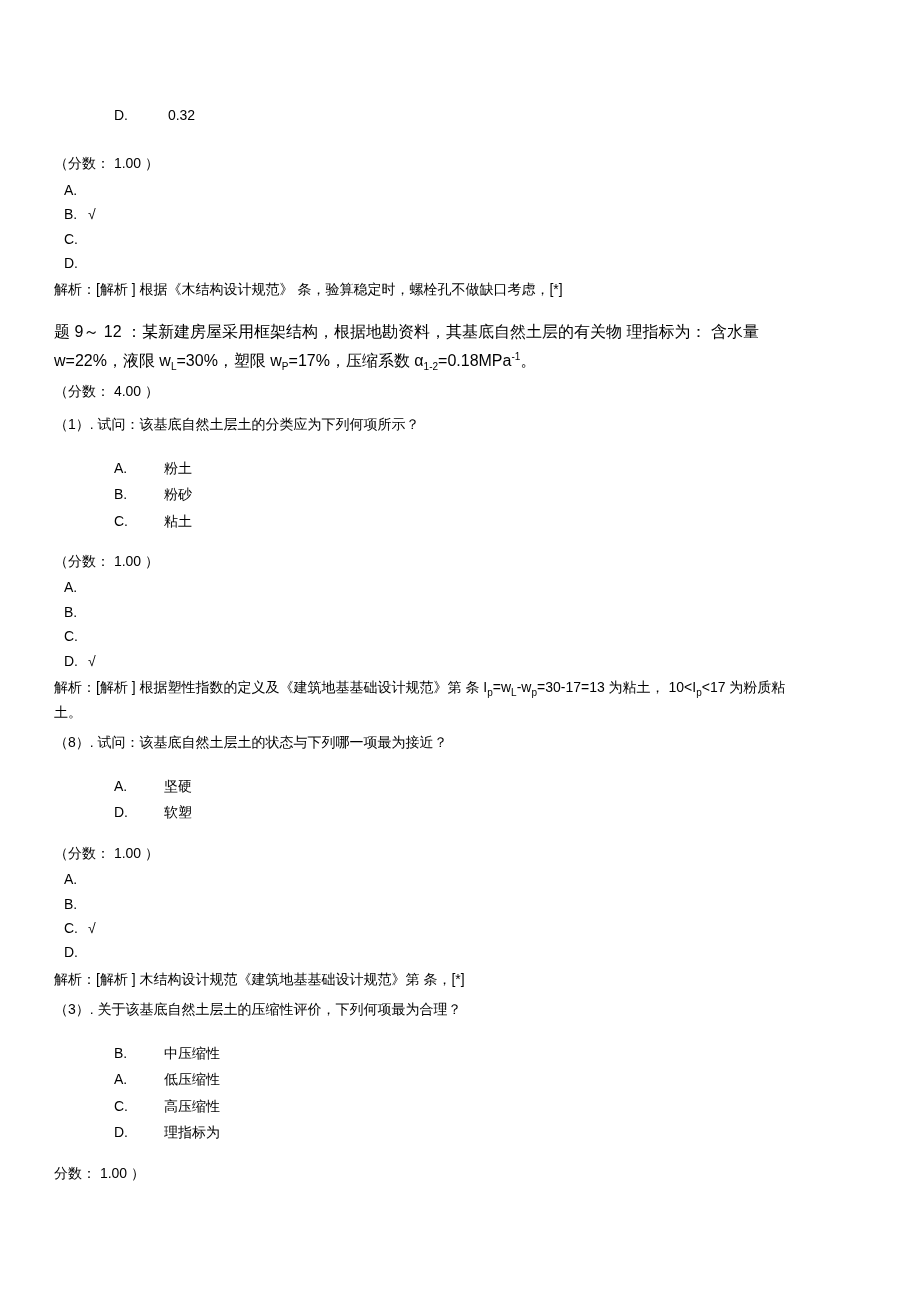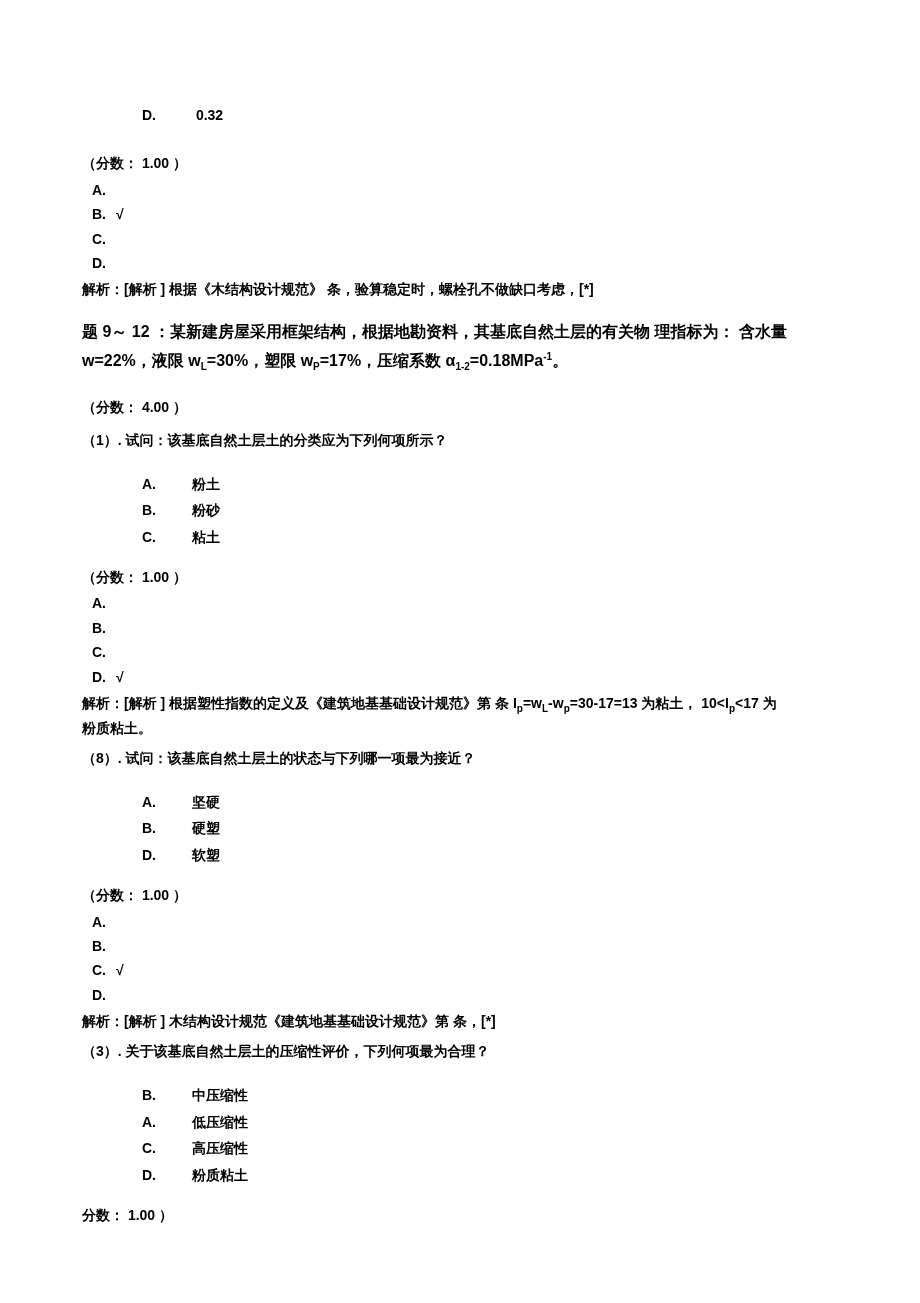--- a/index.html
+++ b/index.html
@@ -4,24 +4,23 @@
 <style>
   body {
     margin: 0;
     padding: 0;
     background: #ffffff;
     font-family: "Microsoft YaHei", "SimSun", Arial, sans-serif;
     color: #000000;
     width: 920px;
   }
   .page {
-    padding: 100px 130px 60px 82px;
+    padding: 100px 130px 60px 54px;
     font-size: 14px;
     line-height: 1.6;
-    font-weight: bold;
   }
   .opt-row {
     margin: 4px 0 4px 60px;
   }
   .opt-letter {
     display: inline-block;
     width: 50px;
     font-family: Arial, sans-serif;
   }
   .score-line {
@@ -69,52 +68,51 @@
   <div class="score-line">（分数： 1.00 ）</div>
   <div class="ans-line"><span class="ans-letter">A.</span></div>
   <div class="ans-line"><span class="ans-letter">B.</span><span>√</span></div>
   <div class="ans-line"><span class="ans-letter">C.</span></div>
   <div class="ans-line"><span class="ans-letter">D.</span></div>
   <div class="analysis">解析：[解析 ] 根据《木结构设计规范》 条，验算稳定时，螺栓孔不做缺口考虑，[*]</div>
 
   <div class="big-stem">
     <span>题 9～ 12 ：</span><span>某新建房屋采用框架结构，根据地勘资料，其基底自然土层的有关物 理指标为： 含水量 w=22%，液限 w</span><sub>L</sub><span>=30%，塑限 w</span><sub>P</sub><span>=17%，压缩系数 α</span><sub>1-2</sub><span>=0.18MPa</span><sup>-1</sup><span>。</span>
   </div>
-  <div class="stem-line" style="margin-top:20px">（分数： 4.00 ）</div>
+  <div class="stem-line" style="margin-top:4px">（分数： 4.00 ）</div>
 
   <div class="stem-line">（1）. 试问：该基底自然土层土的分类应为下列何项所示？</div>
   <div style="height:8px"></div>
   <div class="opt-row"><span class="opt-letter">A.</span><span>粉土</span></div>
   <div class="opt-row"><span class="opt-letter">B.</span><span>粉砂</span></div>
   <div class="opt-row"><span class="opt-letter">C.</span><span>粘土</span></div>
 
   <div class="score-line" style="margin-top:18px">（分数： 1.00 ）</div>
   <div class="ans-line"><span class="ans-letter">A.</span></div>
   <div class="ans-line"><span class="ans-letter">B.</span></div>
   <div class="ans-line"><span class="ans-letter">C.</span></div>
   <div class="ans-line"><span class="ans-letter">D.</span><span>√</span></div>
   <div class="analysis">
     <span>解析：[解析 ] 根据塑性指数的定义及《建筑地基基础设计规范》第 条 I</span><sub>p</sub><span>=w</span><sub>L</sub><span>-w</span><sub>p</sub><span>=30-17=13 为粘土， 10&lt;I</span><sub>p</sub><span>&lt;17 为粉质粘土。</span>
   </div>
 
   <div class="stem-line">（8）. 试问：该基底自然土层土的状态与下列哪一项最为接近？</div>
   <div style="height:8px"></div>
   <div class="opt-row"><span class="opt-letter">A.</span><span>坚硬</span></div>
-  <div class="opt-row"><span class="opt-letter">B.</span><span>硬塑</span></div>
   <div class="opt-row"><span class="opt-letter">D.</span><span>软塑</span></div>
 
   <div class="score-line" style="margin-top:18px">（分数： 1.00 ）</div>
   <div class="ans-line"><span class="ans-letter">A.</span></div>
   <div class="ans-line"><span class="ans-letter">B.</span></div>
   <div class="ans-line"><span class="ans-letter">C.</span><span>√</span></div>
   <div class="ans-line"><span class="ans-letter">D.</span></div>
   <div class="analysis">解析：[解析 ] 木结构设计规范《建筑地基基础设计规范》第 条，[*]</div>
 
   <div class="stem-line" style="margin-top:0">（3）. 关于该基底自然土层土的压缩性评价，下列何项最为合理？</div>
   <div style="height:8px"></div>
   <div class="opt-row"><span class="opt-letter">B.</span><span>中压缩性</span></div>
   <div class="opt-row"><span class="opt-letter">A.</span><span>低压缩性</span></div>
   <div class="opt-row"><span class="opt-letter">C.</span><span>高压缩性</span></div>
-  <div class="opt-row"><span class="opt-letter">D.</span><span>粉质粘土</span></div>
+  <div class="opt-row"><span class="opt-letter">D.</span><span>理指标为</span></div>
 
   <div class="score-line" style="margin-top:18px"> 分数： 1.00 ）</div>
 
 </div>
 
 </body></html>

